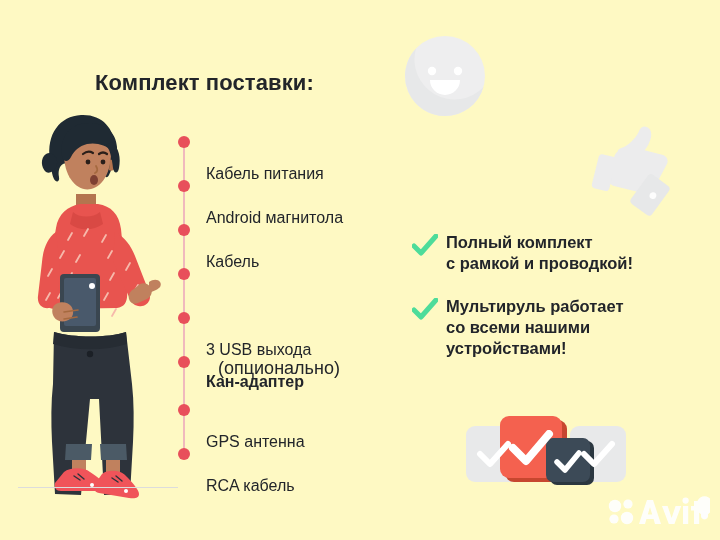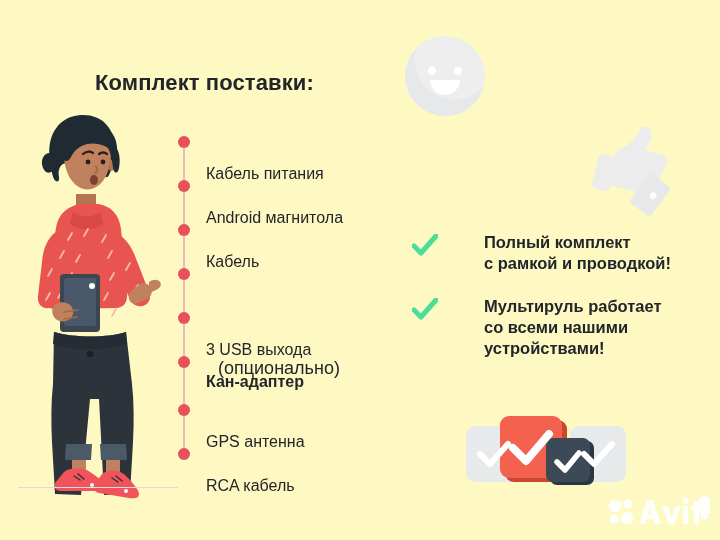--- a/index.html
+++ b/index.html
@@ -123,21 +123,20 @@
   }
   .benefit-text {
     position: absolute;
     left: 34px;
     top: 0;
     font-size: 16.5px;
     font-weight: bold;
     line-height: 21px;
     color: #22252a;
     white-space: pre-line;
-    margin-left: 38px;
   }
   #benefit-0 { left: 412px; top: 232px; }
   #benefit-1 { left: 412px; top: 296px; }
 
   
   #checkbox-cluster {
     position: absolute;
     left: 466px;
     top: 414px;
     width: 160px;

